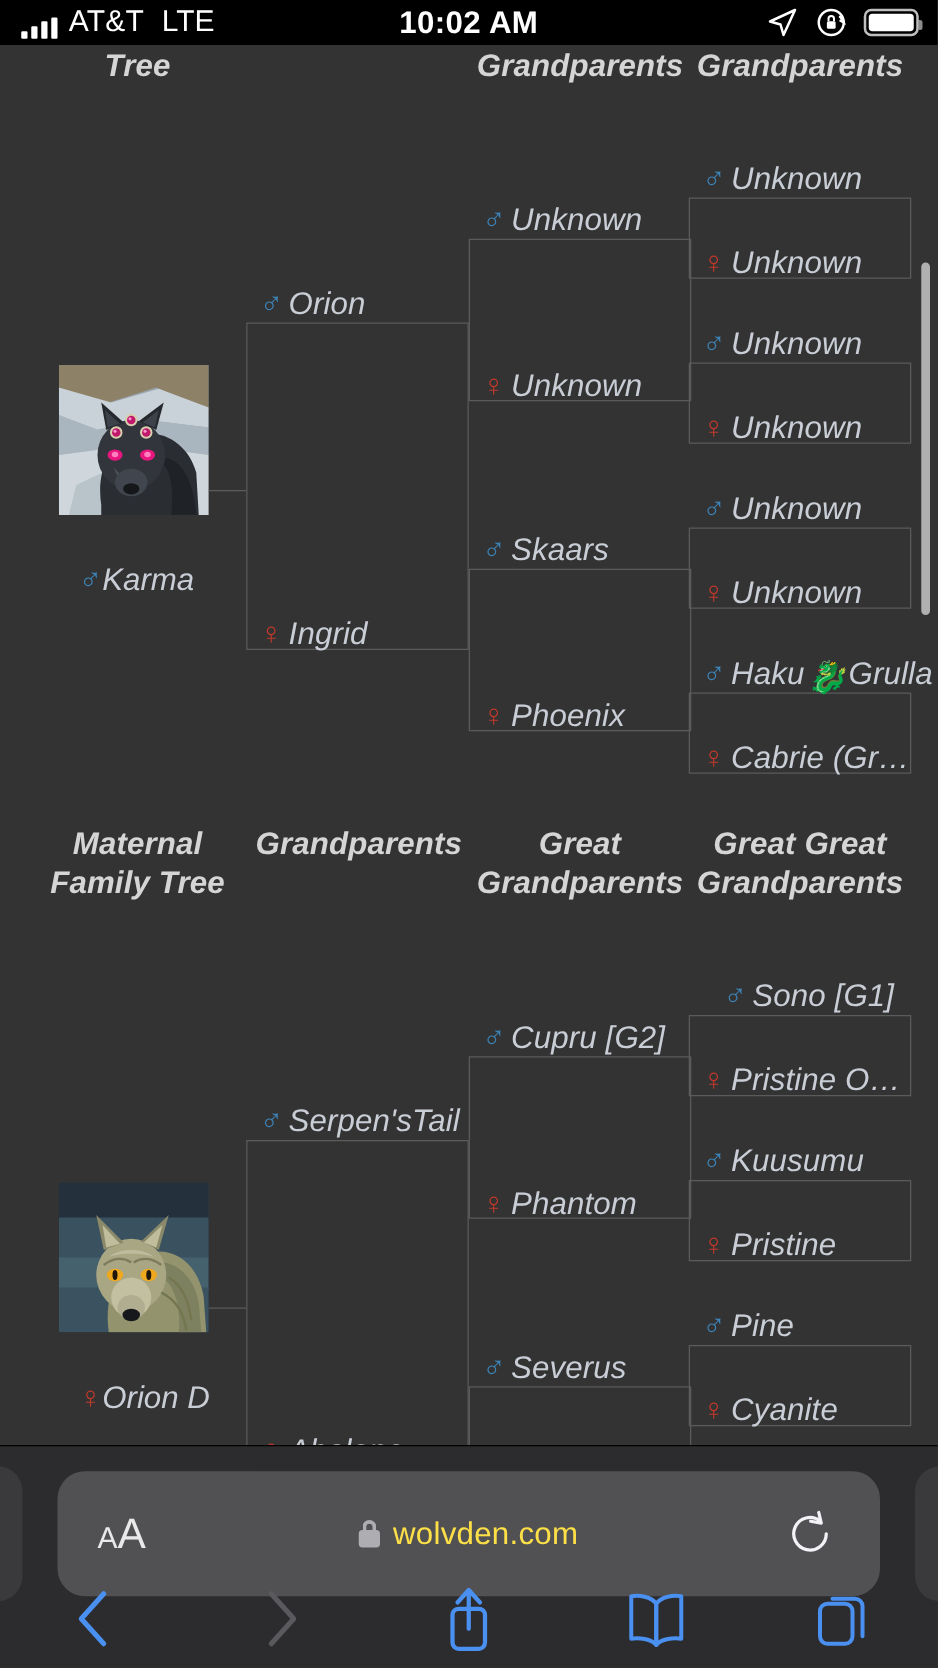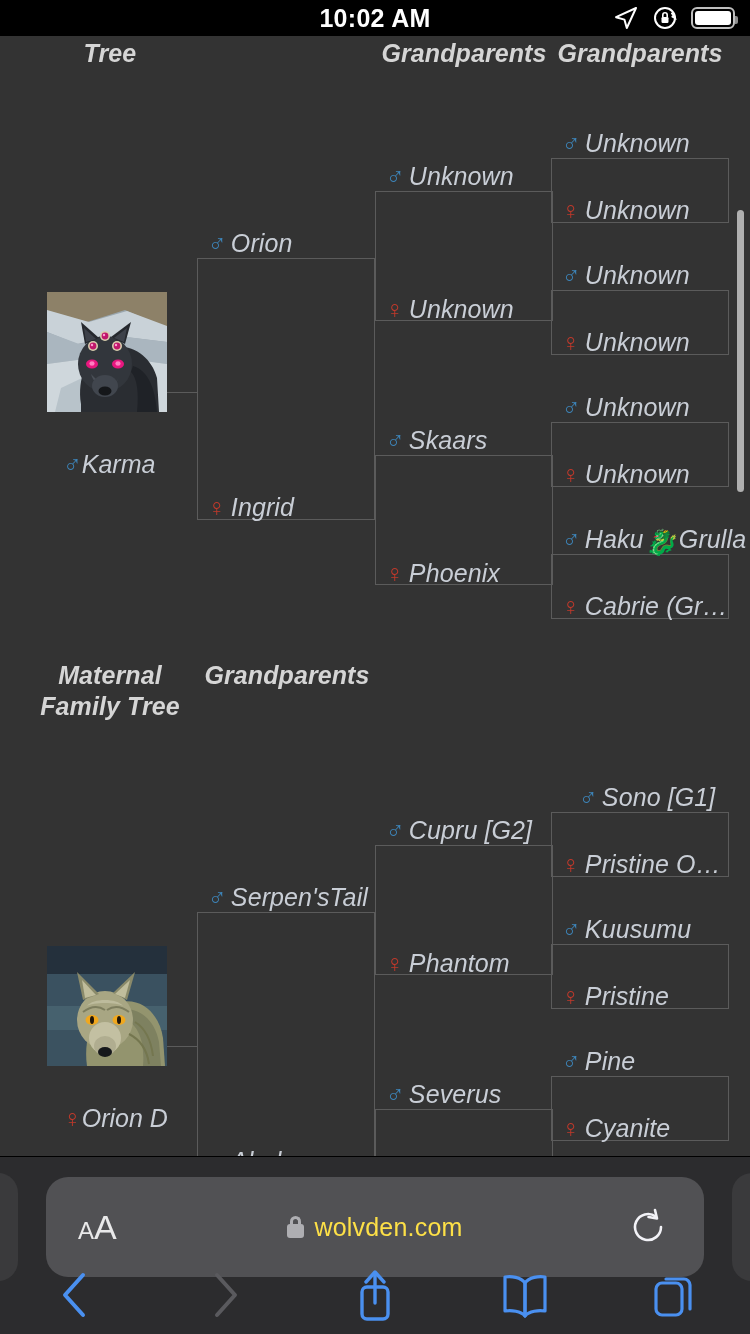--- a/index.html
+++ b/index.html
@@ -134,20 +134,30 @@
   .navbar{
     position:absolute; bottom:0; left:0; width:750px; height:78px;
     display:flex; align-items:center;
   }
   .navbtn{ flex:1; display:flex; justify-content:center; align-items:center; height:78px; }
 </style>
 </head>
 <body>
 
 <div class="statusbar">
+  <div class="sb-left">
+    <div class="bars">
+        <i></i>
+        <i></i>
+        <i></i>
+        <i></i>
+      </div>
+    <span class="carrier">AT&amp;T</span>
+    <span class="lte">LTE</span>
+  </div>
   <div class="sb-time">10:02 AM</div>
   <div class="sb-right">
     <svg width="26" height="26" viewBox="0 0 26 26">
       <path d="M23 3 L3 12.2 L11.4 14.6 L13.8 23 Z" fill="none" stroke="#fff" stroke-width="2" stroke-linejoin="round"></path>
     </svg>
     <svg width="26" height="26" viewBox="0 0 26 26">
       <circle cx="13" cy="13" r="10" fill="none" stroke="#fff" stroke-width="2"></circle>
       <rect x="9.5" y="12" width="7" height="6" rx="1.2" fill="#fff"></rect>
       <path d="M10.8 12 v-2 a2.2 2.2 0 0 1 4.4 0 v2" fill="none" stroke="#fff" stroke-width="1.6"></path>
       <path d="M20 8.5 a10 10 0 0 1 3 4.5 l-2.6 -1.4" fill="none" stroke="#fff" stroke-width="2" stroke-linecap="round"></path>
@@ -266,20 +276,22 @@
   <div class="bx" style="left:551px; top:518px; width:178px; height:65px;"></div>
   <div class="lbl m" style="left:560px; top:489px;">
     <span class="sym">♂</span><span>Haku</span><span class="emoji">🐉</span><span>Grulla</span>
   </div>
   <div class="lbl f trunc" style="left:560px; top:556px; max-width:168px;">
     <span class="sym">♀</span><span>Cabrie (Grulla…</span>
   </div>
 
   <div class="col-head" style="left:22px; top:624px; width:176px;">Maternal Family Tree</div>
   <div class="col-head" style="left:198px; top:624px; width:178px;">Grandparents</div>
+  <div class="col-head" style="left:375px; top:624px; width:178px;">Great Grandparents</div>
+  <div class="col-head" style="left:551px; top:624px; width:178px;">Great Great Grandparents</div>
 
   <div class="portrait" style="left:47px; top:910px;">
     <svg viewBox="0 0 120 120">
       <rect width="120" height="120" fill="#2f4553"></rect>
       <path d="M0 0 h120 v30 H0 Z" fill="#24303c"></path>
       <path d="M0 28 h120 v34 H0 Z" fill="#3a5160"></path>
       <path d="M0 60 h120 v26 H0 Z" fill="#46616e"></path>
       <path d="M0 84 h120 v36 H0 Z" fill="#3b5260"></path>
 
       <path d="M40 120 C36 92 46 66 66 58 C92 48 112 66 116 92 L118 120 Z" fill="#93946e"></path>

